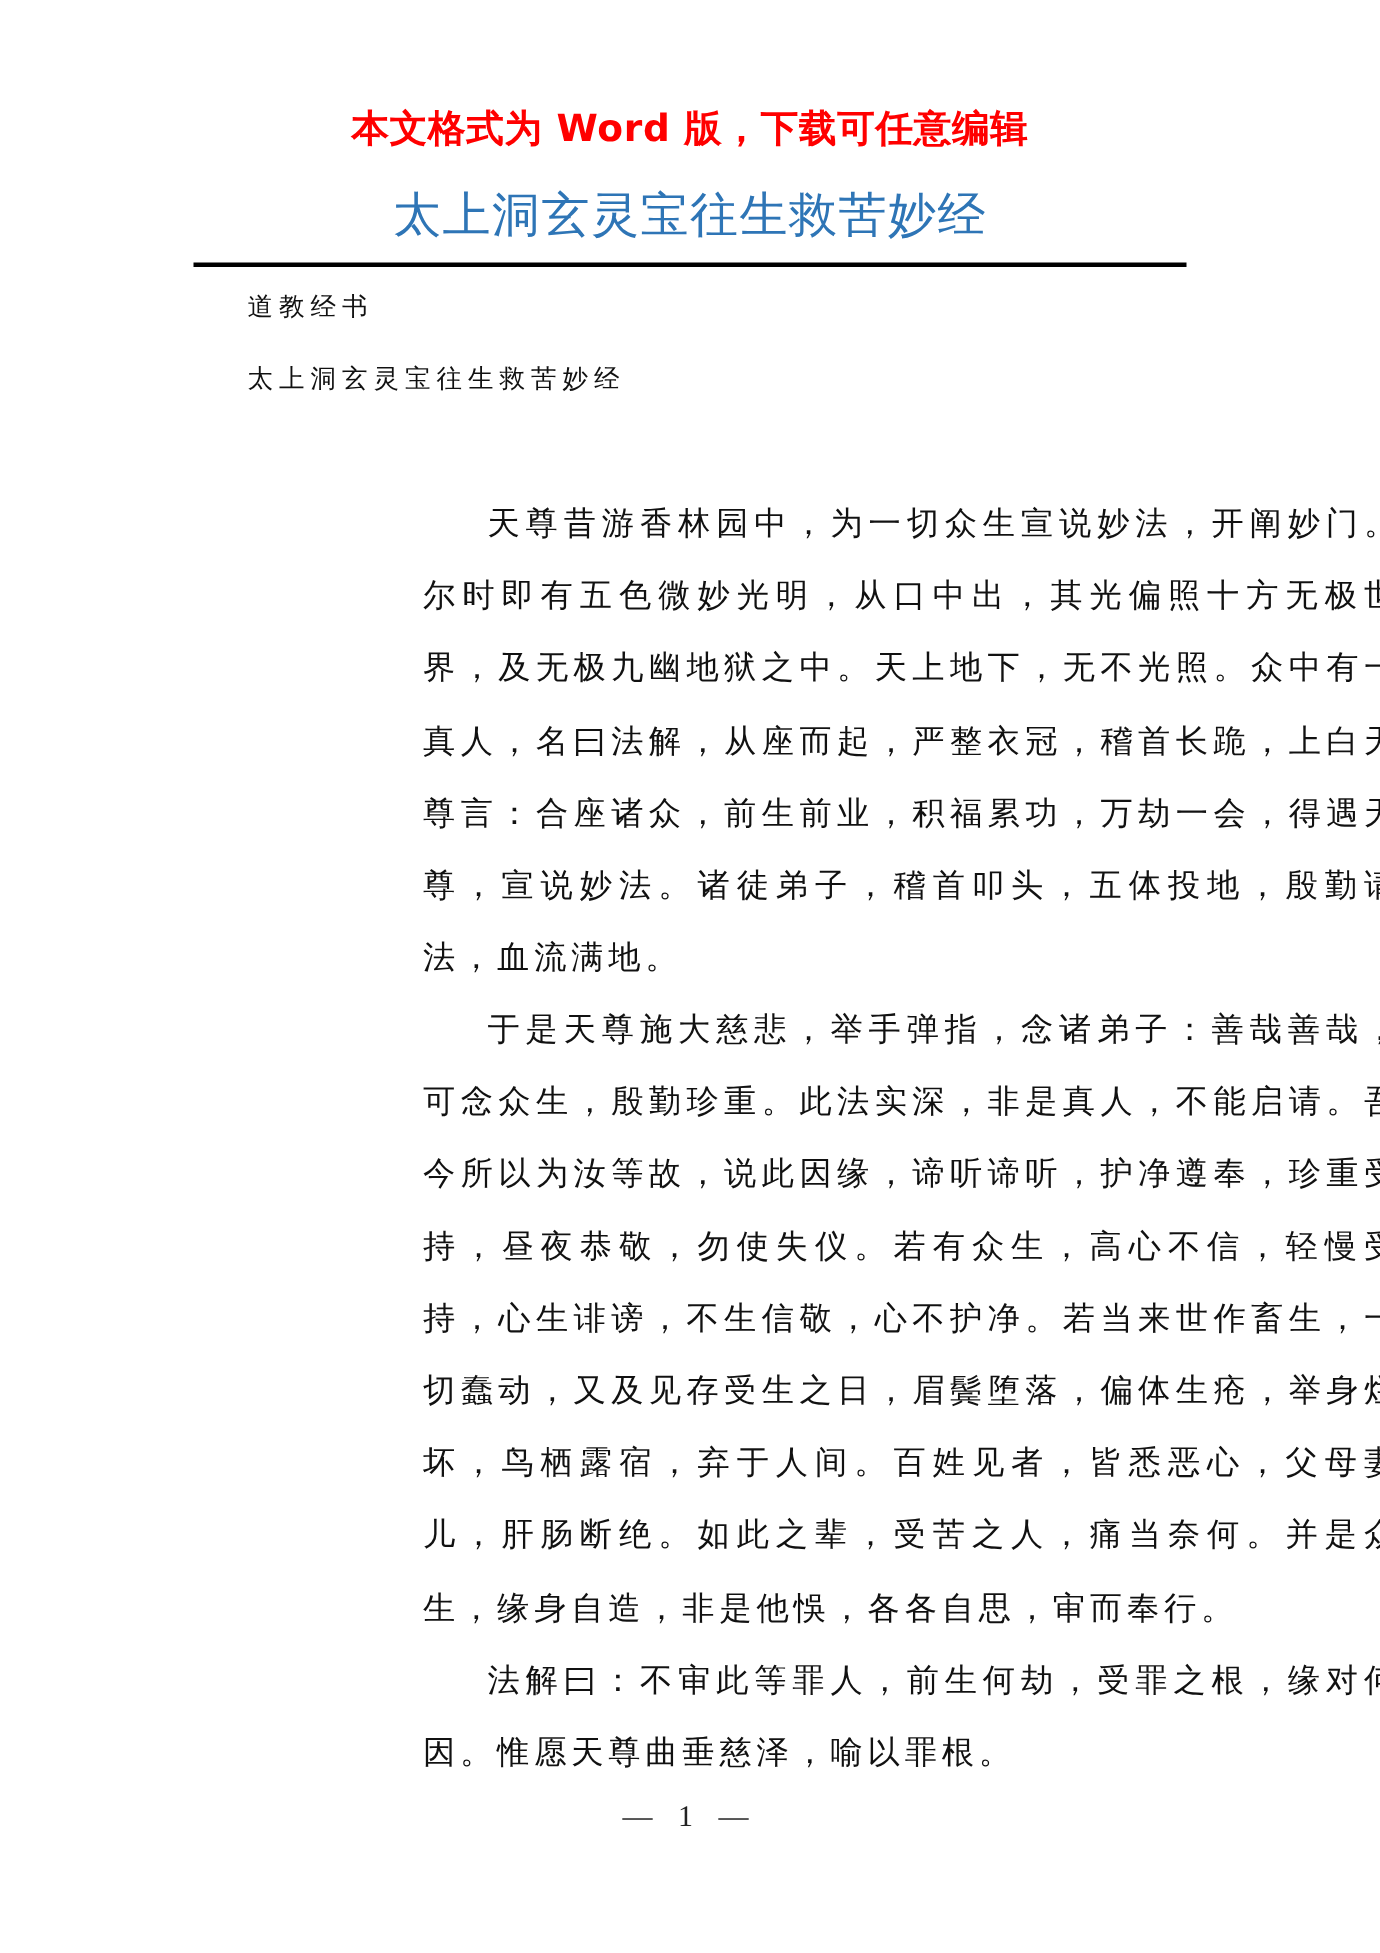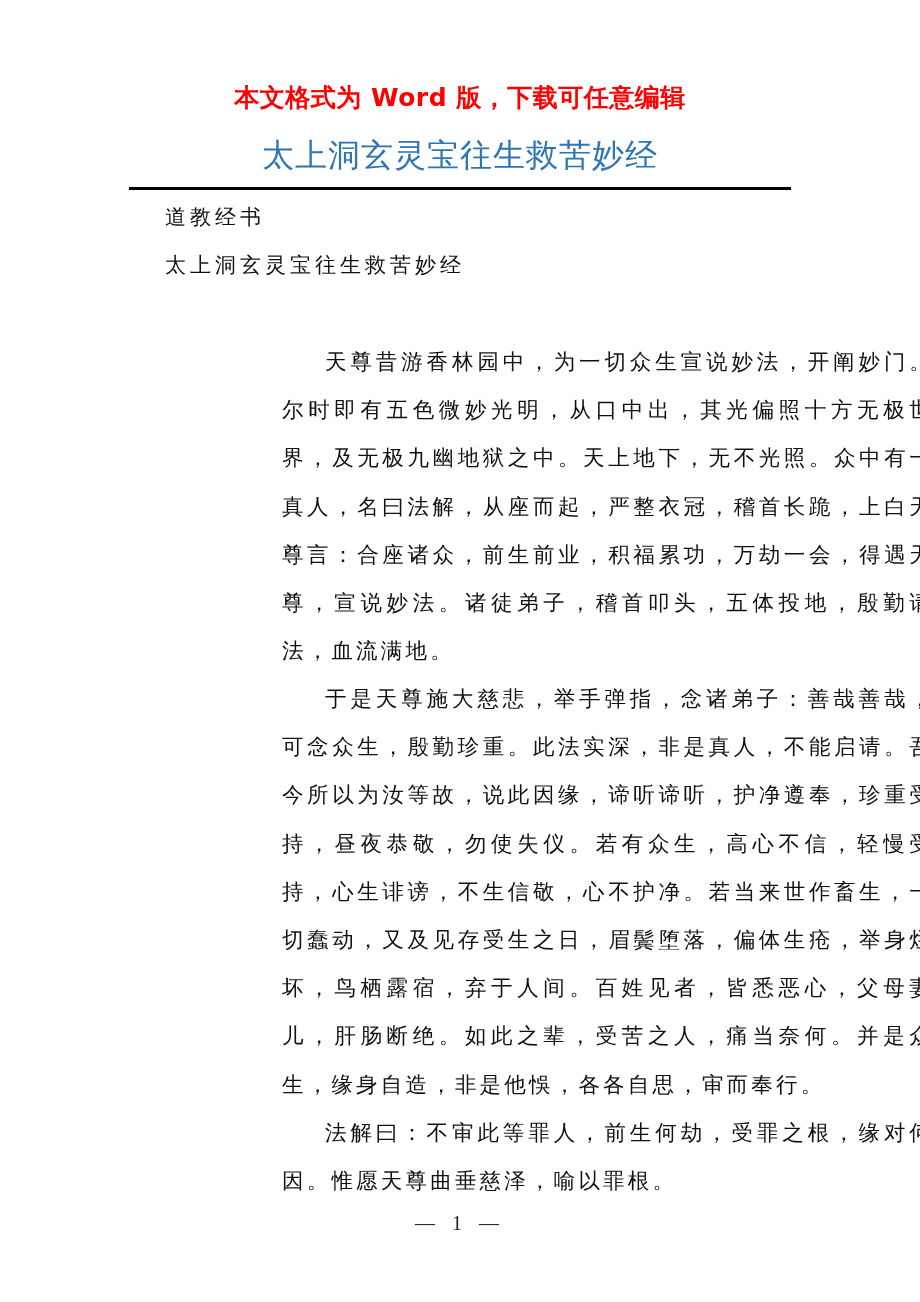--- a/index.html
+++ b/index.html
@@ -10,21 +10,21 @@
     body {
       width: 920px;
       height: 1302px;
       position: relative;
       overflow: hidden;
       font-family: "DejaVu Serif", "Liberation Serif", serif;
       color: #111111;
     }
     .page {
       position: absolute;
-      left: 0; top: 12px;
+      left: 0; top: 0;
       width: 920px;
       height: 1022px;
     }
     .banner {
       position: absolute;
       top: 68px;
       left: 0;
       width: 920px;
       text-align: center;
       font-family: "DejaVu Sans", "Liberation Sans", sans-serif;
@@ -58,21 +58,21 @@
       position: absolute;
       left: 141px;
       width: 650px;
       font-size: 21.5px;
       letter-spacing: 3.2px;
       color: #111111;
     }
     .meta-line {
       position: absolute;
       left: 165px;
-      font-size: 21px;
+      font-size: 17px;
       letter-spacing: 4px;
       line-height: 30px;
       color: #111111;
     }
     .meta-line.category { top: 190px; }
     .meta-line.subtitle { top: 238px; }
     .para {
       margin: 0;
       line-height: 48.2px;
       text-align: justify;

